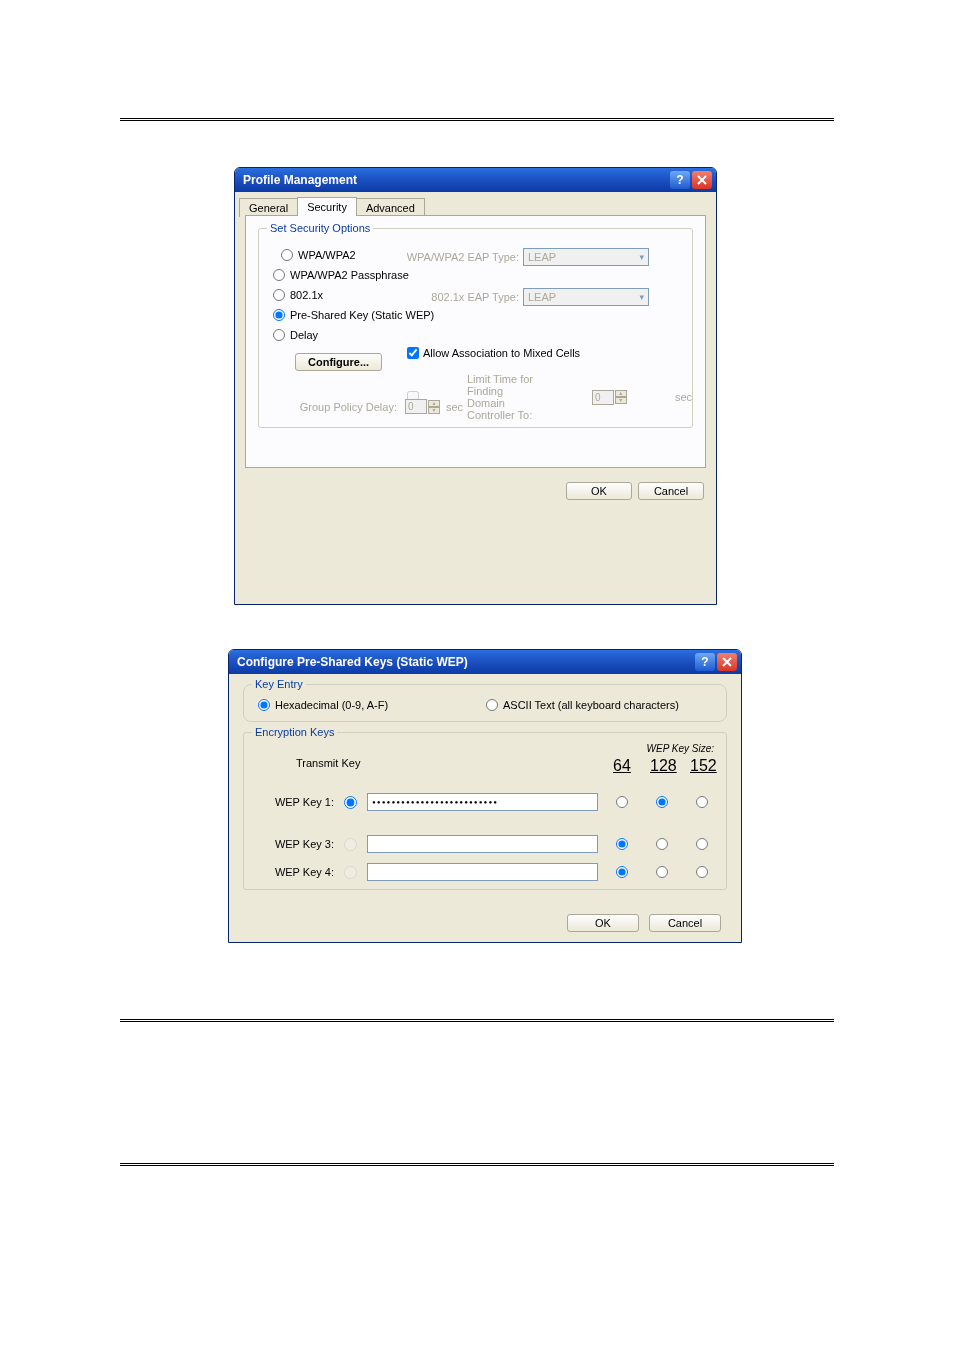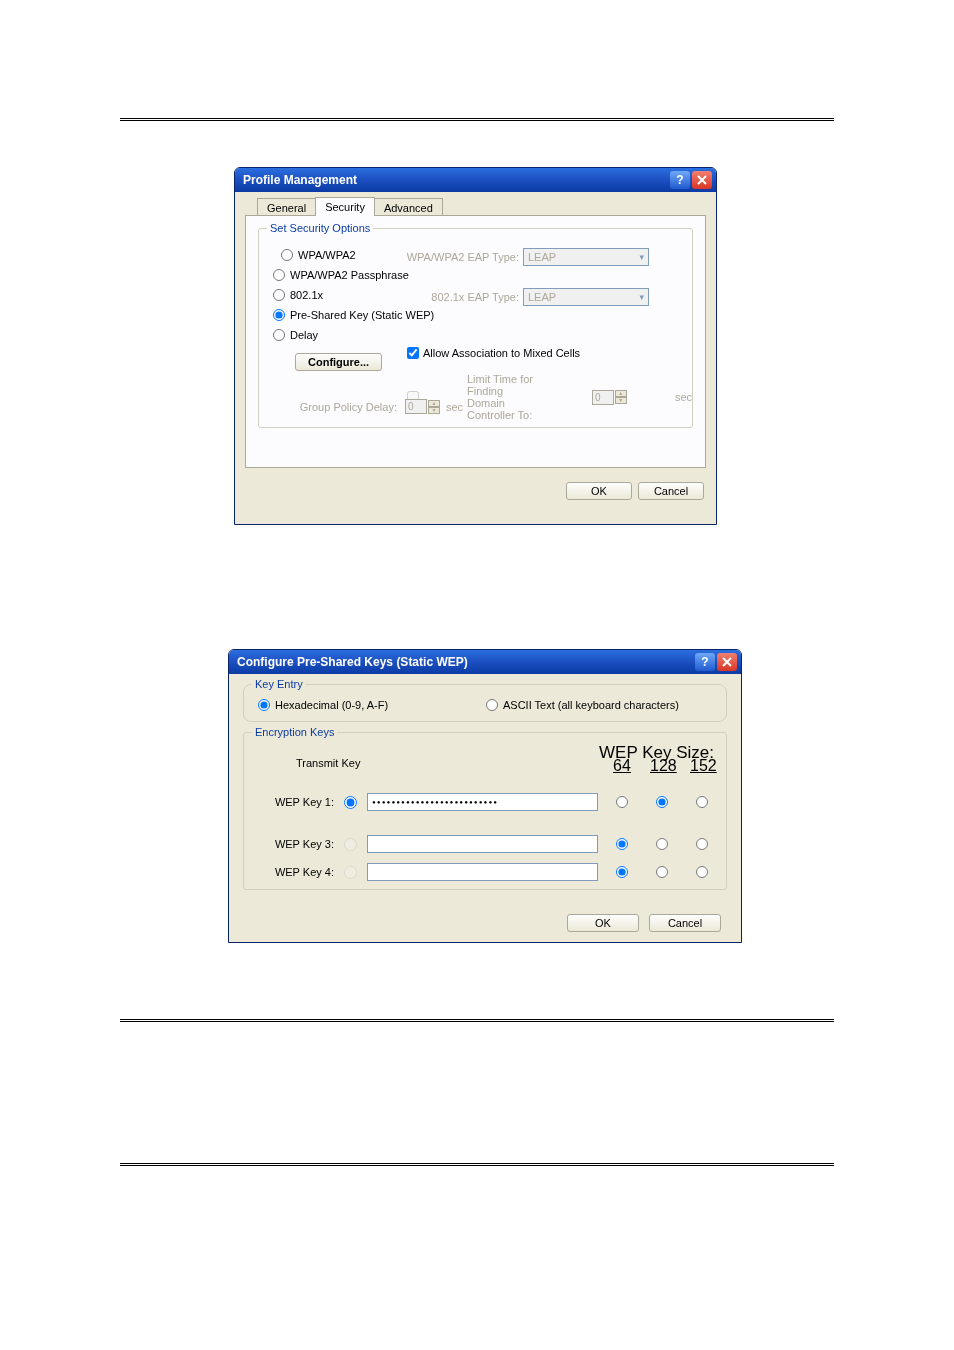--- a/index.html
+++ b/index.html
@@ -49,23 +49,23 @@
     display:flex; align-items:center; justify-content:center;
     font-weight:bold; font-size:12px;
     color:#fff;
   }
   .tb-help { background:linear-gradient(#6fa8f6,#1f5bd0); }
   .tb-close { background:linear-gradient(#f08070,#d93526); }
   
   .client { background:#ece9d8; }
 
   
-  .dlg1 { left:234px; top:167px; width:483px; height:358px; }
+  .dlg1 { left:234px; top:167px; width:483px; height:438px; }
   .dlg1 .client { height:318px; position:relative; }
-  .tabs { position:absolute; left:22px; top:6px; display:flex; }
+  .tabs { position:absolute; left:4px; top:6px; display:flex; }
   .tab {
     padding:3px 9px 2px 9px;
     border:1px solid #aca899;
     border-bottom:none;
     background:#ece9d8;
     font-size:11px;
     margin-right:-1px;
   }
   .tab.active { background:#fcfcfe; position:relative; top:-1px; padding-bottom:3px; z-index:2; }
   .tabpanel {
@@ -132,21 +132,21 @@
   .dlg2 { left:228px; top:649px; width:514px; height:294px; }
   .dlg2 .client { height:270px; position:relative; background:#ece9d8; }
   .dlg2 .grp-ke { left:14px; top:10px; right:14px; height:38px;border-radius:8px; }
   .dlg2 .grp-ke .legend { color:#0a3ba5; background:#ece9d8; }
   .dlg2 .ke-r1 { left:14px; top:14px; }
   .dlg2 .ke-r2 { left:242px; top:14px; }
   .dlg2 .grp-ek { left:14px; top:58px; right:14px; height:158px; }
   .dlg2 .grp-ek .legend { color:#0a3ba5; background:#ece9d8; }
 
   .ek-hdr1 { position:absolute; left:52px; top:24px; font-size:11px; }
-  .ek-hdr2 { position:absolute; right:12px; top:10px; font-size:17px; }
+  .ek-hdr2 { position:absolute; right:12px; top:10px; font-size:10px;font-style:italic; }
   .ek-cols { position:absolute; right:12px; top:24px; display:flex; gap:16px; font-size:16px;text-decoration:underline; }
   .ek-cols span { width:24px; text-align:center; }
   .ek-row { position:absolute; left:20px; right:12px; height:22px; display:flex; align-items:center; }
   .ek-row .klabel { width:70px; text-align:right; font-size:11px; }
   .ek-row .kradio { margin:0 10px; }
   .ek-row .ktext {
     flex:1; height:18px; border:1px solid #7f9db9; background:#fff; font-size:11px;
     padding:0 4px; letter-spacing:1px; font-family:Tahoma;
   }
   .ek-row .ksizes { display:flex; gap:16px; margin-left:12px; }

